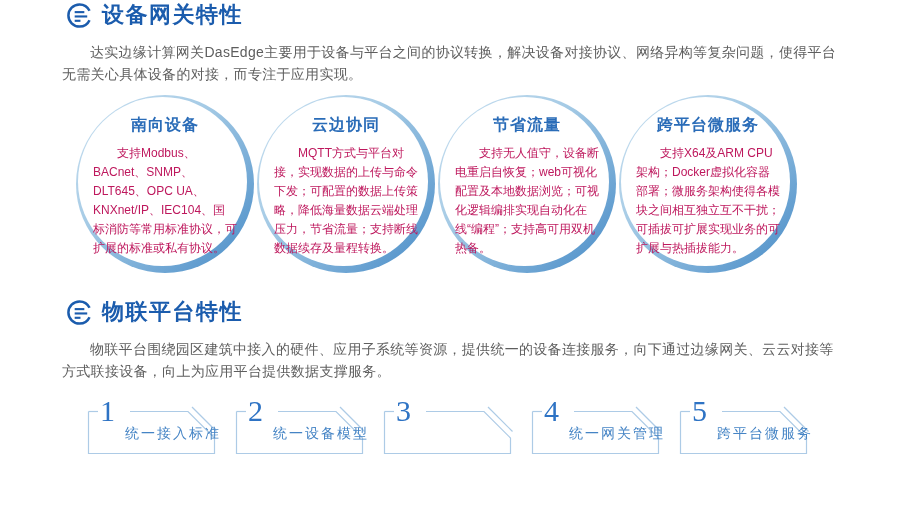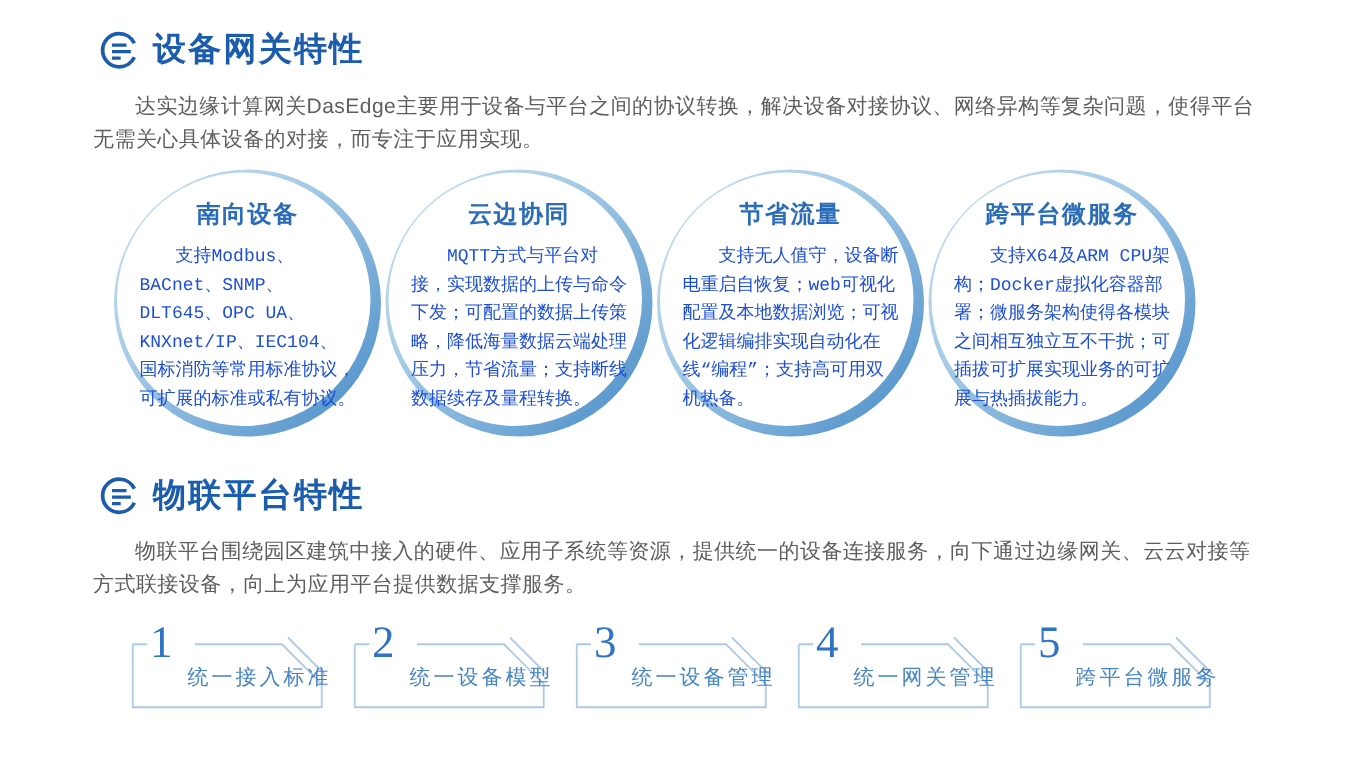--- a/index.html
+++ b/index.html
@@ -1,38 +1,38 @@
 <!DOCTYPE html>
 <html><head>
 <meta charset="utf-8">
 <style>
   * { margin:0; padding:0; box-sizing:border-box; }
   html,body { width:900px; height:508px; background:#ffffff;
     font-family:"Liberation Sans", sans-serif; overflow:hidden; }
 
   .section-header { display:flex; align-items:center; gap:9px; margin-left:66px; }
-  .sec1 .section-header { padding-top:18px; }
+  .sec1 .section-header { }
   .sec2 .section-header { padding-top:24px; }
   .section-title { font-size:22px; font-weight:bold; color:#1b5cad; letter-spacing:1.5px; }
   .hdr-icon { width:27px; height:27px; flex:0 0 auto; }
 
   .intro { margin:11px 62px 0 62px; font-size:14px; color:#5e5e5e;
     line-height:22px; text-indent:2em; letter-spacing:0.3px; }
 
   
   .circles { display:flex; gap:3px; margin:10px 0 0 76px; }
   .circle { position:relative; width:178px; height:178px; }
   .ring { position:absolute; inset:0; border-radius:50%;
     background:linear-gradient(135deg,#cde2f1 0%,#a4cae5 40%,#5d9ace 85%,#4d8fc6 100%); }
   .ring-inner { position:absolute; left:2px; top:2px; width:169px; height:169px;
     border-radius:50%; background:#ffffff; }
   .circle-content { position:absolute; inset:0; padding:20px 17px 0 17px; text-align:center; }
   .circle-title { font-size:16px; font-weight:bold; color:#2a6cb8; letter-spacing:1px; }
-  .circle-desc { margin-top:8px; font-size:12px; color:#1d4ed8; line-height:19px;
-    text-align:left; text-indent:2em;font-family:Liberation Mono, monospace; }
+  .circle-desc { margin-top:8px; font-size:12px; color:#be185d; line-height:19px;
+    text-align:left; text-indent:2em; }
 
   
   .items { display:flex; gap:12px; margin:16px 0 0 85px; }
   .item { position:relative; width:136px; height:57px; }
   .item svg.outline { position:absolute; inset:0; }
   .item-num { position:absolute; left:15px; top:-2px;
     font-family:"Liberation Serif", serif; font-size:30px; line-height:30px; color:#2e73c4; }
   .item-label { position:absolute; left:0; right:0; top:27px; text-align:right;
     font-size:14px; color:#4584c5; letter-spacing:2px; }
 </style>
@@ -128,21 +128,20 @@
       <div class="item-label">统一设备模型</div>
     </div>
 
     <div class="item">
       <svg class="outline" viewBox="0 0 136 57">
         <path d="M3.5 13.5 H13" fill="none" stroke="#adcbe6" stroke-width="1.2"></path>
         <path d="M45 13.5 H103 L129.5 40 V55.5 H3.5 V13.5" fill="none" stroke="#adcbe6" stroke-width="1.2"></path>
         <path d="M107 9 L131.5 33.5" fill="none" stroke="#adcbe6" stroke-width="1.2"></path>
       </svg>
       <div class="item-num">3</div>
-      <div class="item-label">统一设备管理</div>
     </div>
 
     <div class="item">
       <svg class="outline" viewBox="0 0 136 57">
         <path d="M3.5 13.5 H13" fill="none" stroke="#adcbe6" stroke-width="1.2"></path>
         <path d="M45 13.5 H103 L129.5 40 V55.5 H3.5 V13.5" fill="none" stroke="#adcbe6" stroke-width="1.2"></path>
         <path d="M107 9 L131.5 33.5" fill="none" stroke="#adcbe6" stroke-width="1.2"></path>
       </svg>
       <div class="item-num">4</div>
       <div class="item-label">统一网关管理</div>

